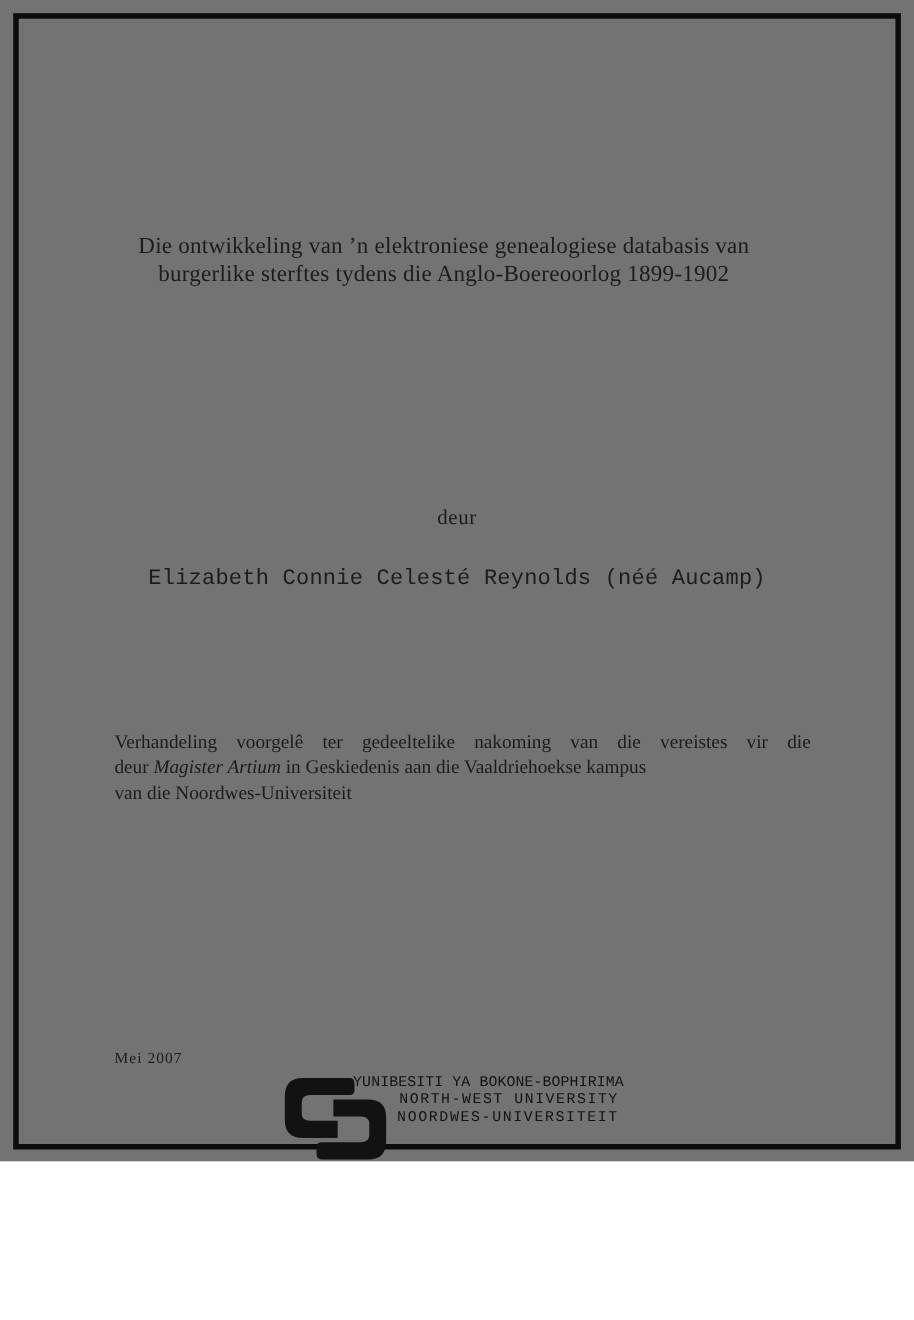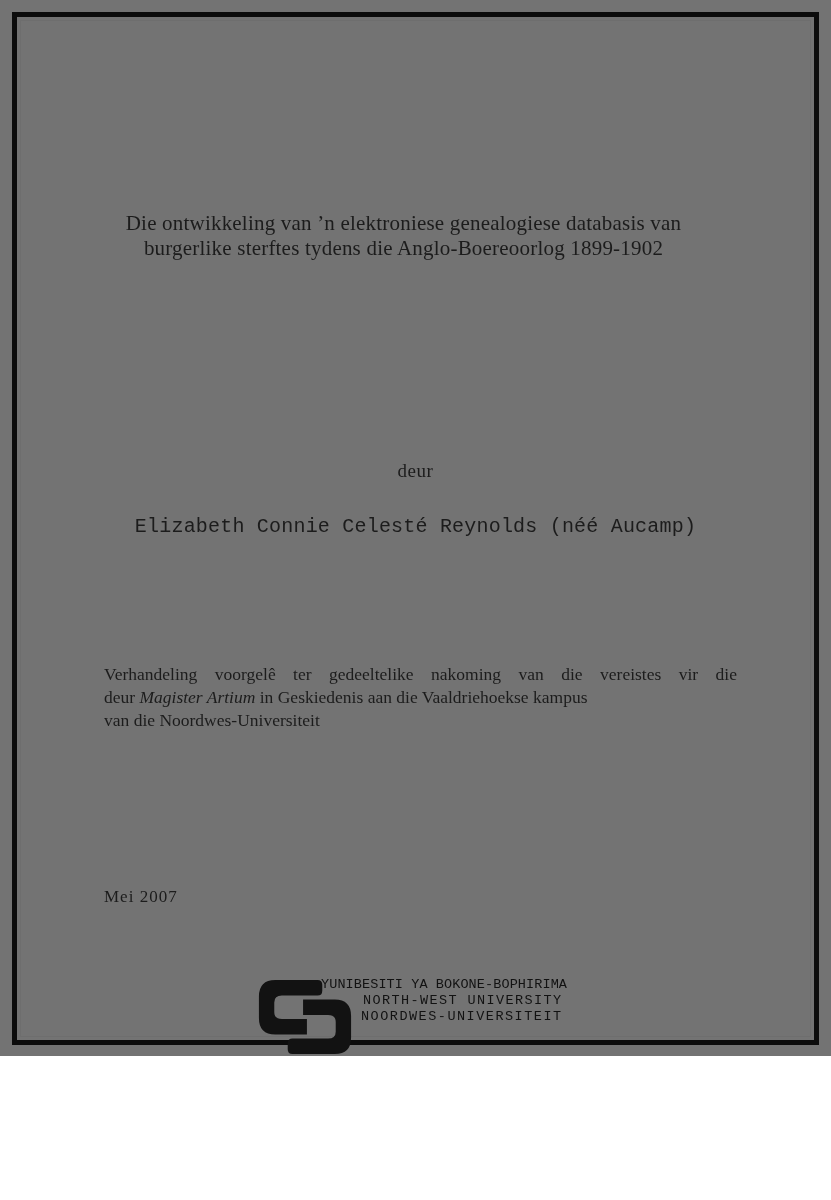--- a/index.html
+++ b/index.html
@@ -59,22 +59,22 @@
     font-family: Liberation Serif, serif;
   }
   .supervisor {
     position: absolute;
     top: 884px; left: 104px;
     font-size: 19px;
     letter-spacing: 0.3px;
   }
   .date {
     position: absolute;
-    top: 887px; left: 104px;
-    font-size: 17px;
+    top: 955px; left: 104px;
+    font-size: 14px;
     letter-spacing: 1px;
   }
   .logo-mark {
     position: absolute;
     left: 257px; top: 978px;
     width: 96px; height: 78px;
   }
   .logo-text {
     position: absolute;
     font-family: Liberation Mono, monospace;

